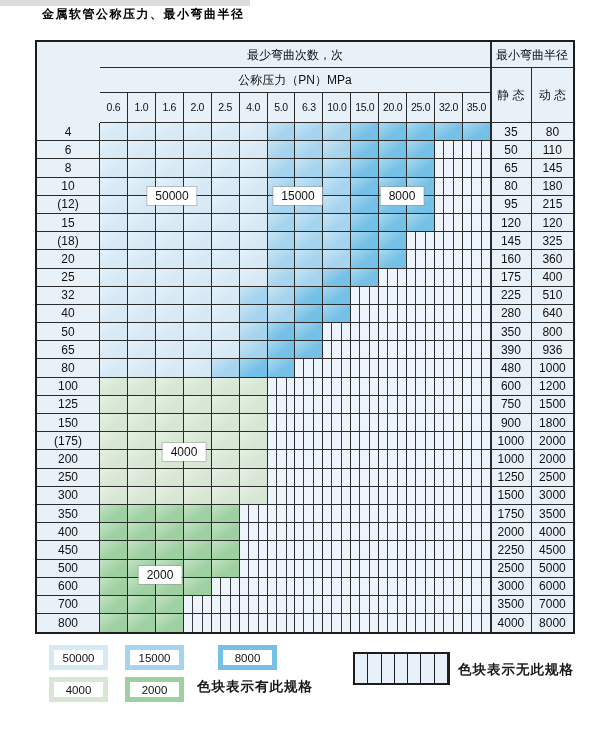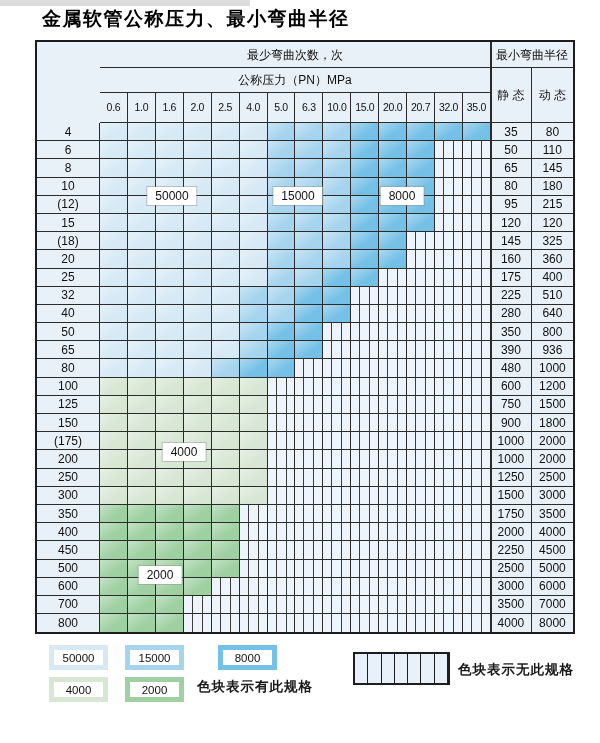--- a/index.html
+++ b/index.html
@@ -5,21 +5,21 @@
   html,body{margin:0;padding:0;}
   body{
     width:600px;height:743px;position:relative;background:#ffffff;
     font-family:"Liberation Sans","DejaVu Sans",sans-serif;color:#111;
     -webkit-font-smoothing:antialiased;
   }
   .scan-strip{position:absolute;left:0;top:0;width:250px;height:6px;background:#dcdcdc;}
   .page-title{
     position:absolute;left:42px;top:6px;width:520px;
     font-family:Liberation Serif, serif;
-    font-weight:bold;font-size:19px;letter-spacing:1.5px;color:#000;
+    font-weight:bold;font-size:12px;letter-spacing:1.5px;color:#000;
   }
   
   .tbl-wrap{position:absolute;left:35px;top:40px;}
   .tbl{
     display:grid;
     grid-template-columns:63px repeat(14,27.93px) 41px 41px;
     grid-template-rows:26px 25px 30px repeat(28,18.2px);
     border:2px solid #1d1d1d;background:#e8f0f8;position:relative;
   }
   .c{
@@ -75,21 +75,21 @@
       <div class="c hdr num" style="grid-area: 3 / 3;">1.0</div>
       <div class="c hdr num" style="grid-area: 3 / 4;">1.6</div>
       <div class="c hdr num" style="grid-area: 3 / 5;">2.0</div>
       <div class="c hdr num" style="grid-area: 3 / 6;">2.5</div>
       <div class="c hdr num" style="grid-area: 3 / 7;">4.0</div>
       <div class="c hdr num" style="grid-area: 3 / 8;">5.0</div>
       <div class="c hdr num" style="grid-area: 3 / 9;">6.3</div>
       <div class="c hdr num" style="grid-area: 3 / 10;">10.0</div>
       <div class="c hdr num" style="grid-area: 3 / 11;">15.0</div>
       <div class="c hdr num" style="grid-area: 3 / 12;">20.0</div>
-      <div class="c hdr num" style="grid-area: 3 / 13;">20.7</div>
+      <div class="c hdr num" style="grid-area: 3 / 13;">25.0</div>
       <div class="c hdr num" style="grid-area: 3 / 14;">32.0</div>
       <div class="c hdr num" style="grid-area: 3 / 15;">35.0</div>
       <div class="c hdr" style="grid-area: 4 / 1;">4</div>
       <div class="c spec" title="50000" style="background-color: rgb(214, 233, 245); grid-area: 4 / 2;"></div>
       <div class="c spec" title="50000" style="background-color: rgb(214, 233, 245); grid-area: 4 / 3;"></div>
       <div class="c spec" title="50000" style="background-color: rgb(214, 233, 245); grid-area: 4 / 4;"></div>
       <div class="c spec" title="50000" style="background-color: rgb(214, 233, 245); grid-area: 4 / 5;"></div>
       <div class="c spec" title="50000" style="background-color: rgb(214, 233, 245); grid-area: 4 / 6;"></div>
       <div class="c spec" title="50000" style="background-color: rgb(214, 233, 245); grid-area: 4 / 7;"></div>
       <div class="c spec" title="15000" style="background-color: rgb(166, 212, 238); grid-area: 4 / 8;"></div>

